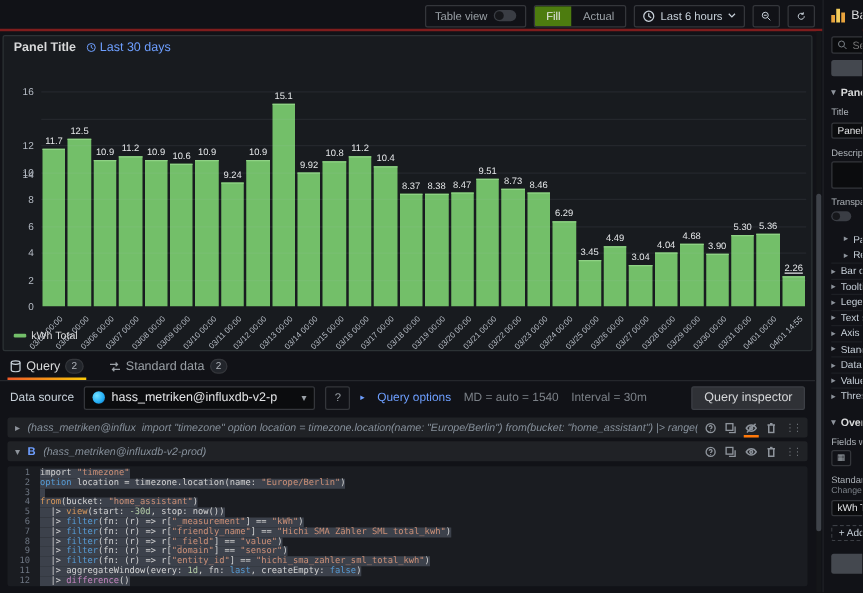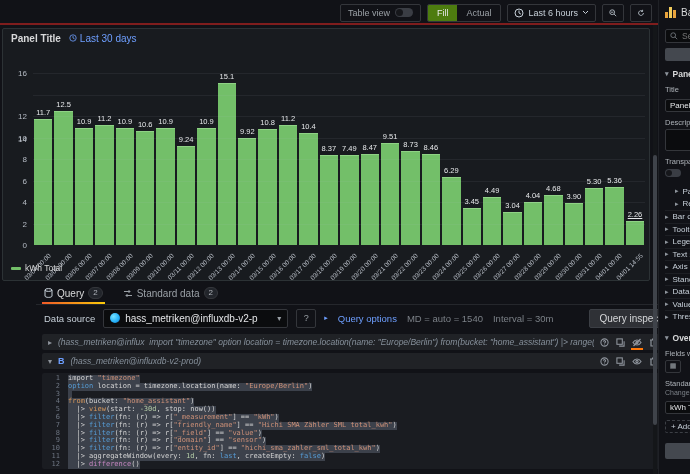--- a/index.html
+++ b/index.html
@@ -48,21 +48,21 @@
   .bar-slot{flex:1 1 0; position:relative; height:100%; display:flex; align-items:flex-end; justify-content:center;}
   .bar{width:calc(100% - 2px); background:var(--green); border-top:1px solid #8fd285;}
   .bar-label{position:absolute; left:50%; transform:translateX(-50%); font-size:7.5px; color:#e6e8ea; white-space:nowrap;}
   .xlabels{position:absolute; left:30px; top:200px; width:612px; height:34px;}
   .xlabels span{position:absolute; top:5px; font-size:6.5px; color:#b6bcc5; white-space:nowrap;
     transform:translateX(-100%) rotate(-45deg); transform-origin:100% 0;}
   .legend{position:absolute; left:8px; top:216px; display:flex; align-items:center; gap:4px; font-size:8.5px; color:var(--text);}
   .legend-swatch{width:10px; height:3px; border-radius:1px; background:var(--green);}
 
   
-  .query-section{position:absolute; left:0; top:258px; width:652px; height:191px;margin-left:36px;}
+  .query-section{position:absolute; left:0; top:258px; width:652px; height:191px;}
   .tabs-row{height:22px; display:flex; align-items:flex-end; gap:16px; padding:0 6px; border-bottom:1px solid #25272c;}
   .tab{display:flex; align-items:center; gap:4px; font-size:10px; color:var(--text); padding:0 2px 5px 2px; position:relative; cursor:pointer;}
   .tab.inactive{color:var(--text-dim);}
   .tab.active::after{content:""; position:absolute; left:0; right:0; bottom:0; height:2px;
     background:linear-gradient(90deg,#f05a28,#fbca0a);}
   .badge{font-size:8px; color:#b0b4bb; background:#22252b; border:1px solid var(--border2); border-radius:7px; padding:0 4px; line-height:10px;}
   .ds-row{height:26px; display:flex; align-items:center; gap:8px; padding:0 8px; font-size:9.5px; color:#c7d0d9;}
   .ds-select{display:flex; align-items:center; gap:5px; background:var(--input-bg); border:1px solid var(--border2);
     border-radius:2px; height:19px; padding:0 6px; width:185px; overflow:hidden; white-space:nowrap; font-size:10px; color:#e3e4e6;}
   .influx-dot{width:10px; height:10px; border-radius:50%; flex:0 0 auto;
@@ -253,21 +253,21 @@
                 </div>
                 <div class="bar-slot">
                   <span class="bar-label" style="bottom: 113.8px;">10.4</span>
                   <div class="bar" style="height: 111.8px;"></div>
                 </div>
                 <div class="bar-slot">
                   <span class="bar-label" style="bottom: 91.9775px;">8.37</span>
                   <div class="bar" style="height: 89.9775px;"></div>
                 </div>
                 <div class="bar-slot">
-                  <span class="bar-label" style="bottom: 92.085px;">7.49</span>
+                  <span class="bar-label" style="bottom: 92.085px;">8.38</span>
                   <div class="bar" style="height: 90.085px;"></div>
                 </div>
                 <div class="bar-slot">
                   <span class="bar-label" style="bottom: 93.0525px;">8.47</span>
                   <div class="bar" style="height: 91.0525px;"></div>
                 </div>
                 <div class="bar-slot">
                   <span class="bar-label" style="bottom: 104.233px;">9.51</span>
                   <div class="bar" style="height: 102.233px;"></div>
                 </div>

